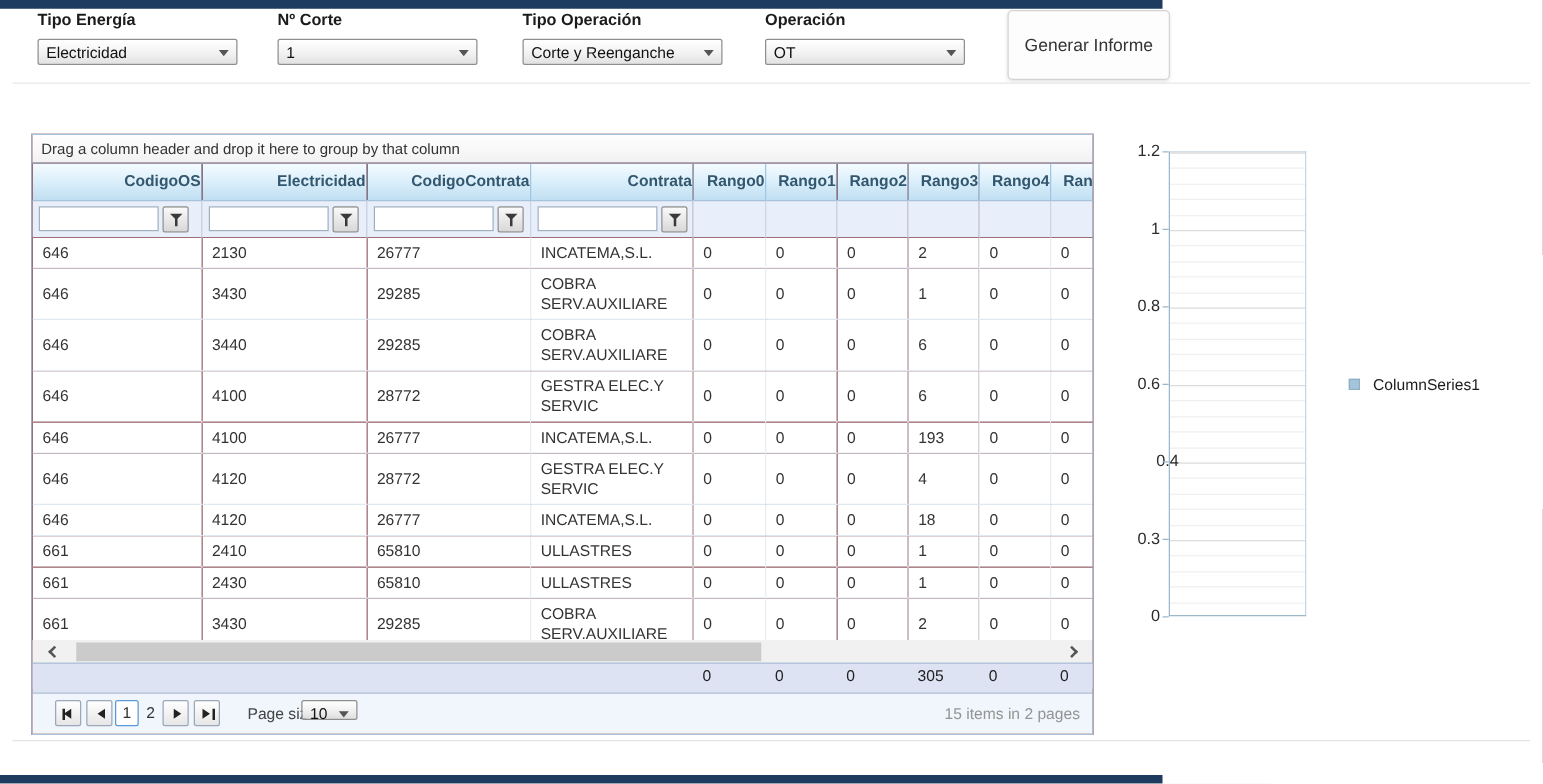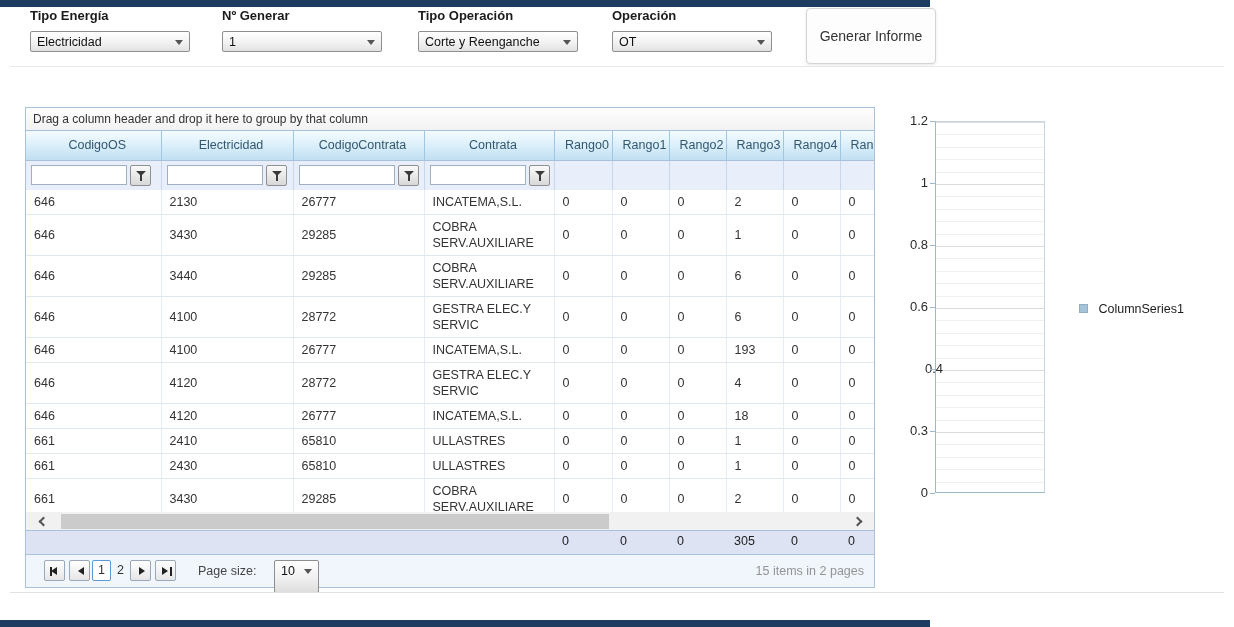--- a/index.html
+++ b/index.html
@@ -24,21 +24,21 @@
   .hdiv { position:absolute; left:10px; top:66px; width:1214px; height:1px; background:#e8e8e8; }
   .bdiv { position:absolute; left:10px; top:592px; width:1214px; height:1px; background:#e2e2e2; }
 
   
   .grid { position:absolute; left:25px; top:107px; width:850px; height:481px; border:1px solid #a9c2dc; background:#7f1d1d; }
   .group-panel { height:23px; background:linear-gradient(180deg,#fefefe,#f2f2f2); border-bottom:1px solid #a9c2dc;
                  font-size:12px; color:#333; padding:4px 0 0 7px; white-space:nowrap; }
   .grid-head { height:59px; overflow:hidden; }
   .grid-body { height:322px; overflow:hidden; }
   .gtable { table-layout:fixed; width:871px; border-collapse:collapse; }
-  .hrow th { height:29px; text-align:center; font-weight:normal; font-size:12.5px; color:#33576e; padding:0 0 0 8px;
+  .hrow th { height:29px; text-align:right; font-weight:bold; font-size:12.5px; color:#33576e; padding:0 0 0 8px;
              background:linear-gradient(180deg,#f5fbfe 0%,#ddf0fb 45%,#c0dff2 100%);
              border-right:1px solid #9fc6e3; border-bottom:1px solid #a9c2dc; cursor:pointer; white-space:nowrap; overflow:hidden; }
   .frow td { height:30px; background:#e9effa; border-right:1px solid #c9d6e8; border-bottom:1px solid #a9c2dc;
              padding:0 0 0 5px; white-space:nowrap; }
   .finput { width:96px; height:20px; border:1px solid #9fb0c0; background:#fff; vertical-align:middle; font-family:inherit; font-size:12px; padding:0 3px; }
   .fbtn { display:inline-block; vertical-align:middle; width:21px; height:21px; margin-left:3px; border:1px solid #909090;
           border-radius:2px; background:linear-gradient(180deg,#fafafa,#d8d8d8); cursor:pointer; position:relative; }
   .funnel { position:absolute; left:5px; top:5px; width:10px; height:10px; }
   .funnel:before { content:""; position:absolute; left:0; top:0; border-left:5px solid transparent; border-right:5px solid transparent; border-top:5px solid #3a3a3a; }
   .funnel:after { content:""; position:absolute; left:4px; top:4px; width:2px; height:6px; background:#3a3a3a; }
@@ -60,21 +60,21 @@
   .pbtn .tri-l { position:absolute; left:8px; top:6px; width:0; height:0; border-right:6px solid #222; border-top:4px solid transparent; border-bottom:4px solid transparent; }
   .pbtn .tri-r { position:absolute; left:8px; top:6px; width:0; height:0; border-left:6px solid #222; border-top:4px solid transparent; border-bottom:4px solid transparent; }
   .pbtn .bar-l { position:absolute; left:5px; top:6px; width:2px; height:9px; background:#222; }
   .pbtn .bar-r { position:absolute; left:14px; top:6px; width:2px; height:9px; background:#222; }
   .pbtn .tri-l2 { left:6px; }
   .pbtn .tri-r2 { left:6px; }
   .pcur { position:absolute; left:66px; top:5px; width:19px; height:21px; background:#fff; border:1px solid #5b9bd5;
           border-radius:2px; font-size:12.5px; color:#333; text-align:center; line-height:19px; cursor:pointer; }
   .pnum { position:absolute; left:89px; top:5px; font-size:12.5px; color:#333; line-height:21px; cursor:pointer; padding:0 2px; }
   .psize-label { position:absolute; left:172px; top:9px; font-size:12.5px; color:#444; }
-  .psize-combo { position:absolute; left:248px; top:5px; width:45px; height:33px; border:1px solid #8e8e8e; border-radius:2px;
+  .psize-combo { position:absolute; left:215px; top:5px; width:45px; height:16px; border:1px solid #8e8e8e; border-radius:2px;
                  background:linear-gradient(180deg,#ffffff 0%,#f0f0f0 55%,#dedede 100%); cursor:pointer; }
   .psize-combo .combo-text { top:3px; }
   .pitems { position:absolute; right:10px; top:9px; font-size:12.5px; color:#949494; }
 
   
   .chart-plot { position:absolute; left:935px; top:121px; width:110px; height:372px; background:#fff;
                 border:1px solid #c6d6e2; border-left:1px solid #9db8cb; border-bottom:1px solid #9db8cb; }
   .gl { position:absolute; left:0; width:100%; height:1px; }
   .gl-minor { background:#f0f0f0; }
   .gl-major { background:#dcdcdc; }
@@ -86,21 +86,21 @@
 </style>
 </head>
 <body>
 
 <div class="screen">
 
   <div class="topbar" id="topbar" style="background: rgb(30, 60, 96);"></div>
 
   <div>
     <div class="flabel" style="left:30px">Tipo Energía</div>
-    <div class="flabel" style="left:222px">Nº Generar</div>
+    <div class="flabel" style="left:222px">Nº Corte</div>
     <div class="flabel" style="left:418px">Tipo Operación</div>
     <div class="flabel" style="left:612px">Operación</div>
 
     <div class="combo" style="left:30px">
       <span class="combo-text">Electricidad</span>
       <span class="combo-arrow"></span>
     </div>
     <div class="combo" style="left:222px">
       <span class="combo-text">1</span>
       <span class="combo-arrow"></span>

